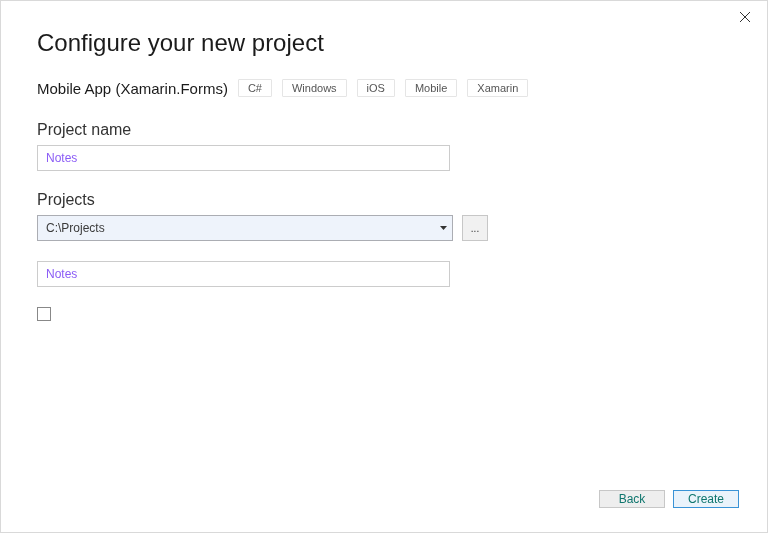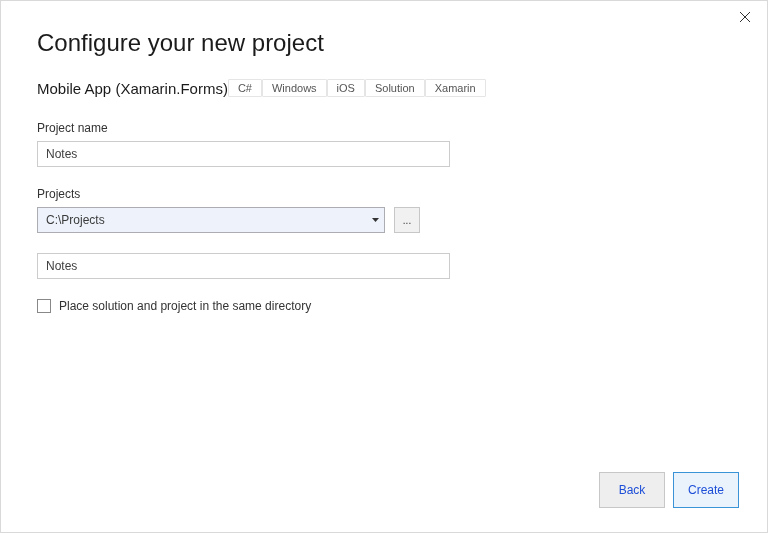--- a/index.html
+++ b/index.html
@@ -30,65 +30,66 @@
   }
   h1.title {
     font-size: 24px;
     font-weight: 400;
     margin: 0 0 22px 0;
     color: #1b1b1b;
   }
   .subtitle-row {
     display: flex;
     align-items: center;
+    gap: 10px;
     margin-bottom: 24px;
     flex-wrap: wrap;
   }
   .subtitle {
     font-size: 15px;
     font-weight: 400;
     color: #1b1b1b;
   }
   .tag {
     border: 1px solid #e5e5e5;
     background: #fff;
     color: #555;
     font-size: 11px;
     padding: 2px 9px;
     border-radius: 1px;
   }
   .field-label {
-    font-size: 12px;
+    font-size: 16px;
     color: #333;
     margin-bottom: 6px;
     display: flex;
     align-items: center;
     gap: 5px;
   }
   .info-icon {
     width: 12px; height: 12px;
     display: inline-flex; align-items: center; justify-content: center;
   }
   .text-input {
     width: 413px;
     height: 26px;
     border: 1px solid #ccc;
     padding: 0 8px;
     font-size: 12px;
     font-family: inherit;
-    color: #404040;
+    color: #8b5cf6;
     background: #fff;
   }
   .location-row {
     display: flex;
     align-items: center;
     gap: 9px;
   }
   .combo {
-    width: 348px;
+    width: 416px;
     height: 26px;
     border: 1px solid #abadb3;
     background: #eef3fb;
     display: flex;
     align-items: center;
     position: relative;
     cursor: pointer;
   }
   .combo-text {
     flex: 1;
@@ -128,26 +129,26 @@
     color: #333;
   }
   .footer {
     position: absolute;
     bottom: 24px; right: 28px;
     display: flex;
     gap: 8px;
   }
   .btn {
     min-width: 66px;
-    height: 36px;
+    height: 18px;
     border: 1px solid #c7c7c7;
     background: #eeeeee;
     font-size: 12px;
     font-family: inherit;
-    color: #1d4ed8;
+    color: #0f766e;
     cursor: pointer;
     padding: 0 2px;
   }
   .btn.primary {
     border: 1px solid #3a93d6;
     background: #eaf3fb;
   }
 </style>
 </head>
 <body>
@@ -165,21 +166,21 @@
 
   <div class="content">
 
     <h1 class="title">Configure your new project</h1>
 
     <div class="subtitle-row">
       <span class="subtitle">Mobile App (Xamarin.Forms)</span>
       <span class="tag">C#</span>
       <span class="tag">Windows</span>
       <span class="tag">iOS</span>
-      <span class="tag">Solution</span>
+      <span class="tag">Mobile</span>
       <span class="tag">Xamarin</span>
     </div>
 
     <div class="field-block">
       <div class="field-label">Project name</div>
       <input class="text-input" type="text" value="Notes" style="">
     </div>
 
     <div class="field-block">
       <div class="field-label">Projects</div>
@@ -197,21 +198,20 @@
         </div>
       </div>
     </div>
 
     <div class="field-block">
       <input class="text-input" type="text" value="Notes" style="">
     </div>
 
     <div class="checkbox-row">
       <div class="checkbox"></div>
-      <span class="checkbox-label">Place solution and project in the same directory</span>
     </div>
 
   </div>
 
   <div class="footer">
     <button class="btn">Back</button>
     <button class="btn primary">Create</button>
   </div>
 
 </div>

